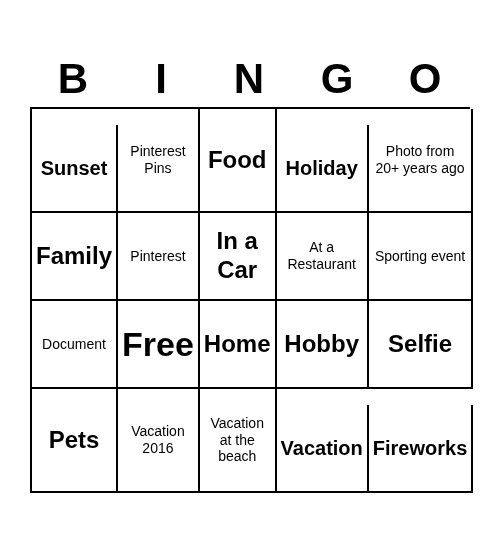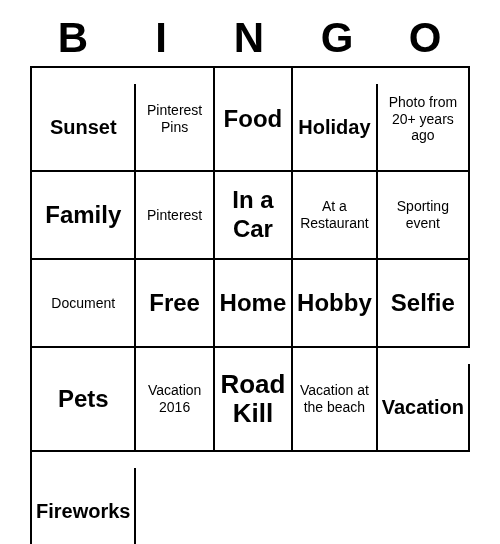--- a/index.html
+++ b/index.html
@@ -39,21 +39,21 @@
       min-height: 88px;
       display: flex;
       align-items: center;
       justify-content: center;
       text-align: center;
       padding: 6px 4px;
       font-size: 14px;
       line-height: 1.2;
     }
     .bingo-cell.free {
-      font-size: 24px;
+      font-size: 34px;
       font-weight: bold;
     }
     .bingo-cell.large-text {
       font-size: 20px;
       font-weight: bold;
       margin-top: 16px;
     }
     .bingo-cell.xl-text {
       font-size: 24px;
       font-weight: bold;
@@ -86,18 +86,17 @@
       <div class="bingo-cell xl-text">In a Car</div>
       <div class="bingo-cell">At a Restaurant</div>
       <div class="bingo-cell">Sporting event</div>
       <div class="bingo-cell">Document</div>
       <div class="bingo-cell free">Free</div>
       <div class="bingo-cell xl-text">Home</div>
       <div class="bingo-cell xl-text">Hobby</div>
       <div class="bingo-cell xl-text">Selfie</div>
       <div class="bingo-cell xl-text">Pets</div>
       <div class="bingo-cell">Vacation 2016</div>
-      <div class="bingo-cell road-kill">Road Kill</div>
       <div class="bingo-cell">Vacation at the beach</div>
       <div class="bingo-cell large-text">Vacation</div>
       <div class="bingo-cell large-text">Fireworks</div>
     </div>
 </div>
 
 </body></html>

